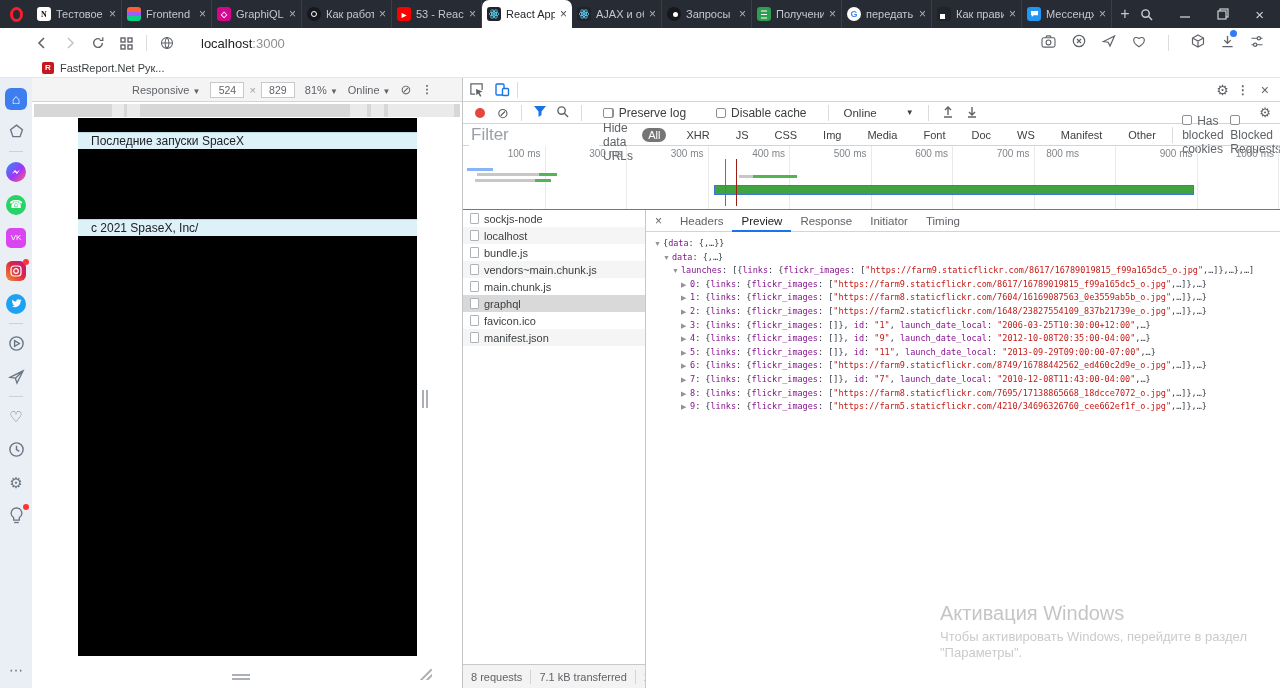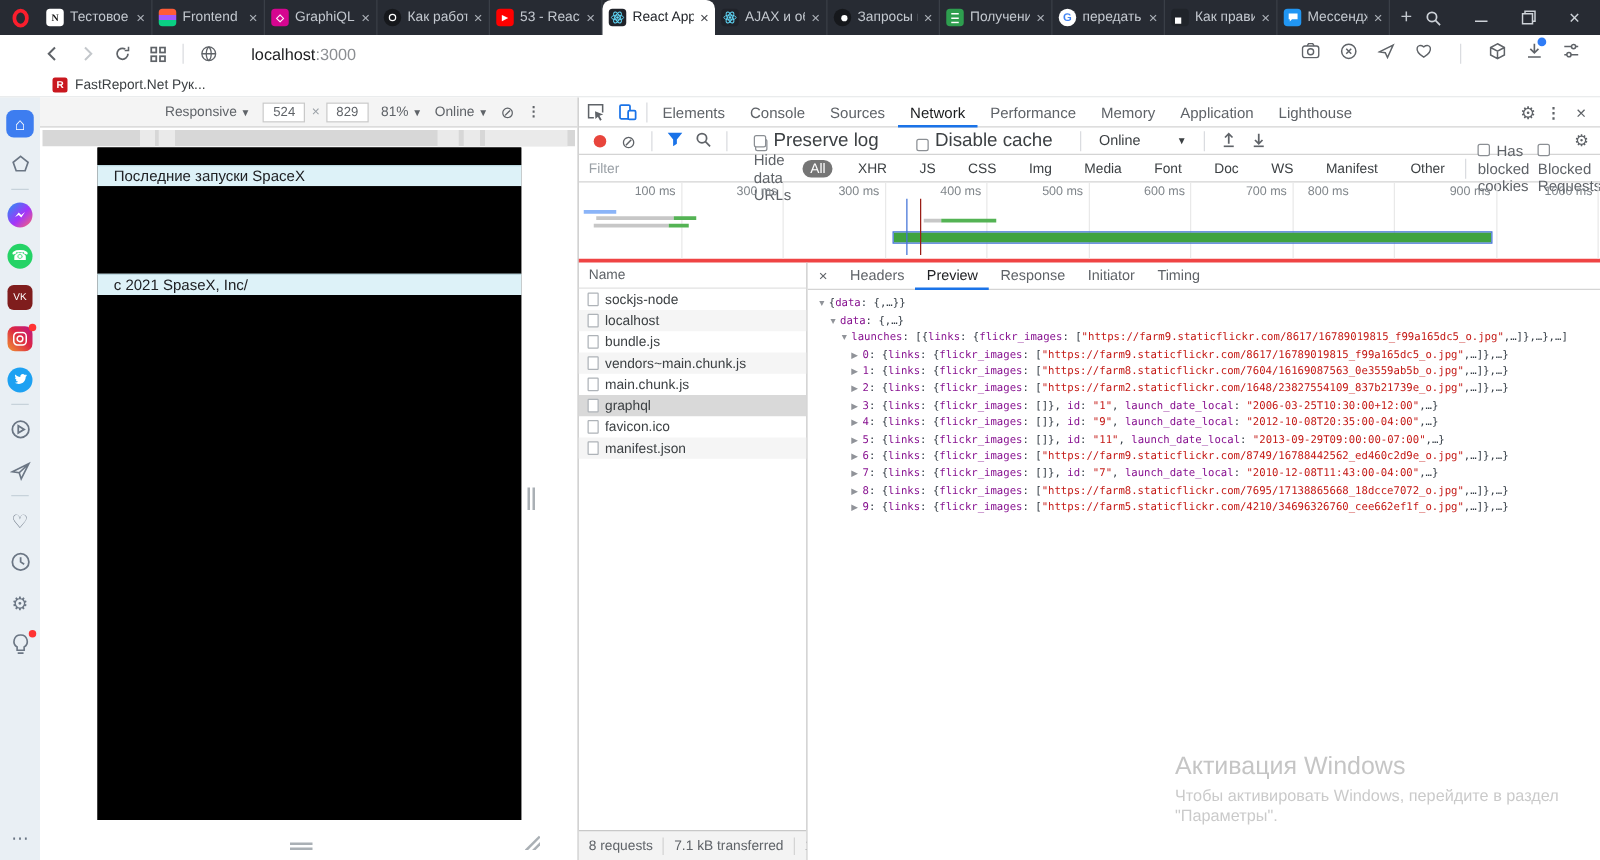--- a/index.html
+++ b/index.html
@@ -68,29 +68,29 @@
 
   
   .devtools{position:absolute;left:462px;top:0;width:818px;height:610px;background:#fff;border-left:1px solid #c4c4c4;font-size:12px;color:#5f6368;}
   .dtrow{display:flex;align-items:center;border-bottom:1px solid #d4d4d4;}
   .dt-tabs{position:absolute;left:0;top:0;width:818px;height:24px;}
   .dt-tab{padding:0 10px;height:24px;display:flex;align-items:center;font-size:12px;color:#5f6368;white-space:nowrap;}
   .dt-tab.active{color:#1a1c1e;box-shadow:inset 0 -2px 0 #1a73e8;}
   .dt-ic{width:26px;display:flex;align-items:center;justify-content:center;}
   .dt-right{margin-left:auto;display:flex;align-items:center;gap:4px;padding-right:8px;}
   .netbar{position:absolute;left:0;top:24px;width:818px;height:22px;gap:2px;padding-left:6px;}
-  .netbar .lblcb{display:flex;align-items:flex-end;font-size:15px;color:#3c4043;margin:0 14px;}
+  .netbar .lblcb{display:flex;align-items:center;font-size:12px;color:#3c4043;margin:0 14px;}
   .cb{display:inline-block;width:10px;height:10px;border:1px solid #8b8f94;border-radius:2px;background:#fff;margin-right:5px;}
   .reddot{width:10px;height:10px;border-radius:50%;background:#e8453c;margin:0 6px;}
   .filterrow{position:absolute;left:0;top:46px;width:818px;height:22px;gap:4px;padding-left:6px;}
-  .filter-in{border:none;outline:none;font-size:11px;width:130px;color:#202124;}
+  .filter-in{border:none;outline:none;font-size:17px;width:130px;color:#202124;}
   .filter-in::placeholder{color:#9aa0a6;}
   .pill{padding:1px 6px;border-radius:9px;font-size:11px;color:#3c4043;white-space:nowrap;}
   .pill.sel{background:#757575;color:#fff;}
-  .timeline{position:absolute;left:0;top:68px;width:818px;height:64px;border-bottom:3px solid #ef4444;overflow:hidden;}
+  .timeline{position:absolute;left:0;top:68px;width:818px;height:64px;border-bottom:1px solid #ef4444;overflow:hidden;}
   .tick{position:absolute;top:0;bottom:0;width:1px;background:#e9e9e9;}
   .ticklbl{position:absolute;top:2px;font-size:10px;color:#80868b;width:60px;text-align:right;}
   .bar{position:absolute;}
   .bar.sel{outline:1.5px solid #4273d8;}
   .evline{position:absolute;top:13px;bottom:3px;width:1px;}
   .dt-body{position:absolute;left:0;top:132px;width:818px;height:478px;display:flex;}
   .reqcol{width:183px;border-right:1px solid #c8c8c8;display:flex;flex-direction:column;height:478px;}
   .reqhead{height:21px;display:flex;align-items:center;padding-left:8px;font-size:11px;color:#5f6368;border-bottom:1px solid #e2e2e2;}
   .req{height:17px;display:flex;align-items:center;padding-left:7px;gap:5px;font-size:11px;color:#3c4043;white-space:nowrap;overflow:hidden;}
   .req.odd{background:#f5f5f5;}
@@ -325,21 +325,21 @@
           <span class="glyph" style="width:20px;height:20px;border-radius:50%;background:linear-gradient(135deg,#2196f3,#a334fa 55%,#ff6968);display:flex;align-items:center;justify-content:center;">
             <svg width="10" height="10" viewBox="0 0 10 10">
               <path d="M1 6.5 L4 3 L6 5 L9 2.5 L6 7 L4 5 Z" fill="#fff"></path>
             </svg>
           </span>
         </span>
         <span class="sbi">
           <span class="glyph" style="width:20px;height:20px;border-radius:50%;background:#25d366;color:#fff;font-size:11px;display:flex;align-items:center;justify-content:center;">☎</span>
         </span>
         <span class="sbi">
-          <span class="glyph" style="width:20px;height:20px;border-radius:5px;background:#7f1d1d;color:#fff;font-size:8px;font-weight:normal;display:flex;align-items:center;justify-content:center;">VK</span>
+          <span class="glyph" style="width:20px;height:20px;border-radius:5px;background:#d946ef;color:#fff;font-size:8px;font-weight:normal;display:flex;align-items:center;justify-content:center;">VK</span>
         </span>
         <span class="sbi">
           <span class="glyph" style="width:20px;height:20px;border-radius:6px;background:linear-gradient(45deg,#f09433,#dc2743 55%,#bc1888);display:flex;align-items:center;justify-content:center;">
             <svg width="12" height="12" viewBox="0 0 12 12" fill="none" stroke="#fff" stroke-width="1.2">
               <rect x="1" y="1" width="10" height="10" rx="3"></rect>
               <circle cx="6" cy="6" r="2.3"></circle>
             </svg>
           </span>
           <span class="badge"></span>
         </span>
@@ -437,30 +437,20 @@
               <path d="M7.5 7.5 L14.5 10.2 L11.3 11.4 L13.2 14.8 L11.8 15.6 L9.9 12.2 L7.8 14 Z" fill="#5f6368" stroke="none"></path>
             </svg>
           </span>
         <span class="dt-ic">
             <svg width="15" height="14" viewBox="0 0 15 14" fill="none" stroke="#1a73e8" stroke-width="1.4">
               <rect x="1" y="1" width="8" height="11" rx="1"></rect>
               <rect x="7.5" y="5.5" width="6" height="7" rx="1" fill="#fff"></rect>
             </svg>
           </span>
         <span class="sepv" style="margin:0 2px;"></span>
-        <div style="display:flex;" id="dt-panel-tabs">
-            <div class="dt-tab">Elements</div>
-            <div class="dt-tab">Console</div>
-            <div class="dt-tab">Sources</div>
-            <div class="dt-tab active">Network</div>
-            <div class="dt-tab">Performance</div>
-            <div class="dt-tab">Memory</div>
-            <div class="dt-tab">Application</div>
-            <div class="dt-tab">Lighthouse</div>
-          </div>
         <div class="dt-right">
           <span style="font-size:14px;">⚙</span>
           <span style="font-weight:bold;padding:0 4px;">⋮</span>
           <span style="font-size:14px;padding:0 4px;">×</span>
         </div>
       </div>
 
       <div class="dtrow netbar">
         <span class="reddot"></span>
         <span style="font-size:14px;padding:0 4px;">⊘</span>
@@ -545,21 +535,20 @@
           <i class="bar" style="left: 72px; top: 33px; width: 16px; height: 3px; background: rgb(84, 179, 84);"></i>
           <i class="bar" style="left: 276px; top: 29px; width: 14px; height: 3px; background: rgb(199, 199, 199);"></i>
           <i class="bar" style="left: 290px; top: 29px; width: 44px; height: 3px; background: rgb(84, 179, 84);"></i>
           <i class="bar sel" style="left: 252px; top: 40px; width: 478px; height: 8px; background: rgb(63, 163, 63);"></i>
           <i class="evline" style="left: 262px; background: rgb(66, 115, 216);"></i>
           <i class="evline" style="left: 273px; background: rgb(154, 29, 22);"></i>
         </div>
 
       <div class="dt-body">
         <div class="reqcol">
-          <div class="reqhead">Name</div>
           <div id="req-rows">
               <div class="req">
                 <span class="doc"></span>
                 <span>sockjs-node</span>
               </div>
               <div class="req odd">
                 <span class="doc"></span>
                 <span>localhost</span>
               </div>
               <div class="req">

